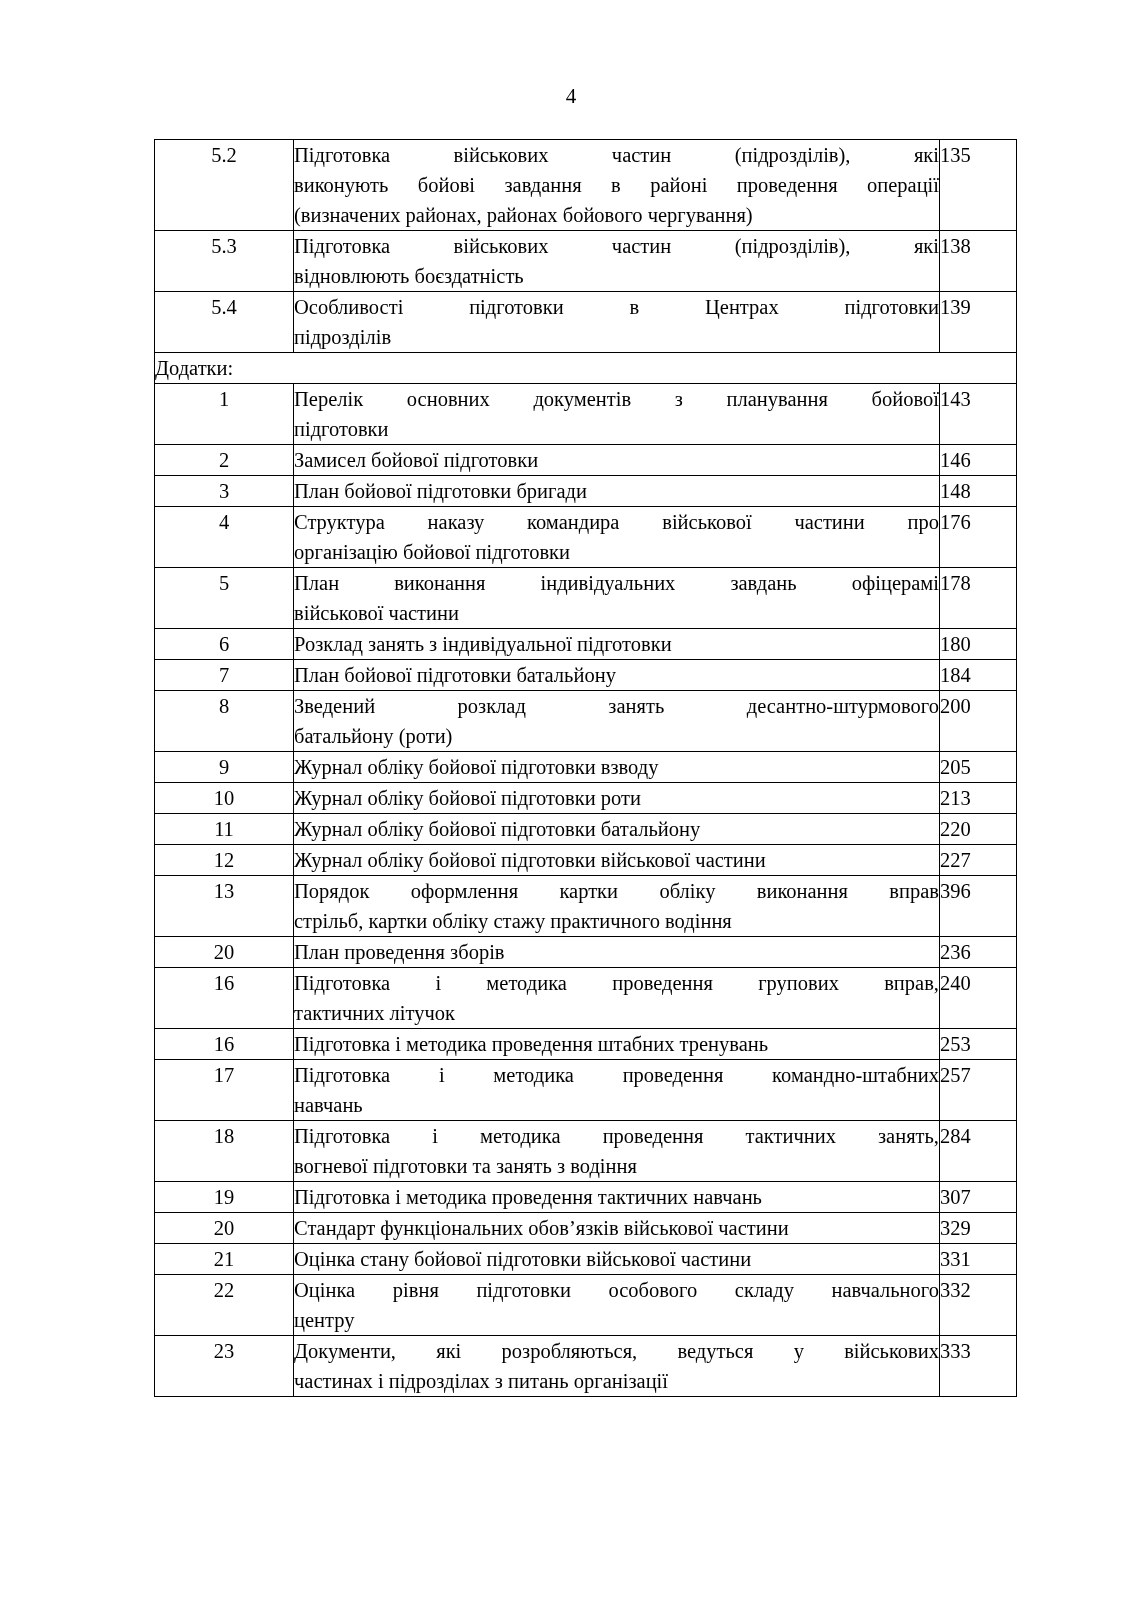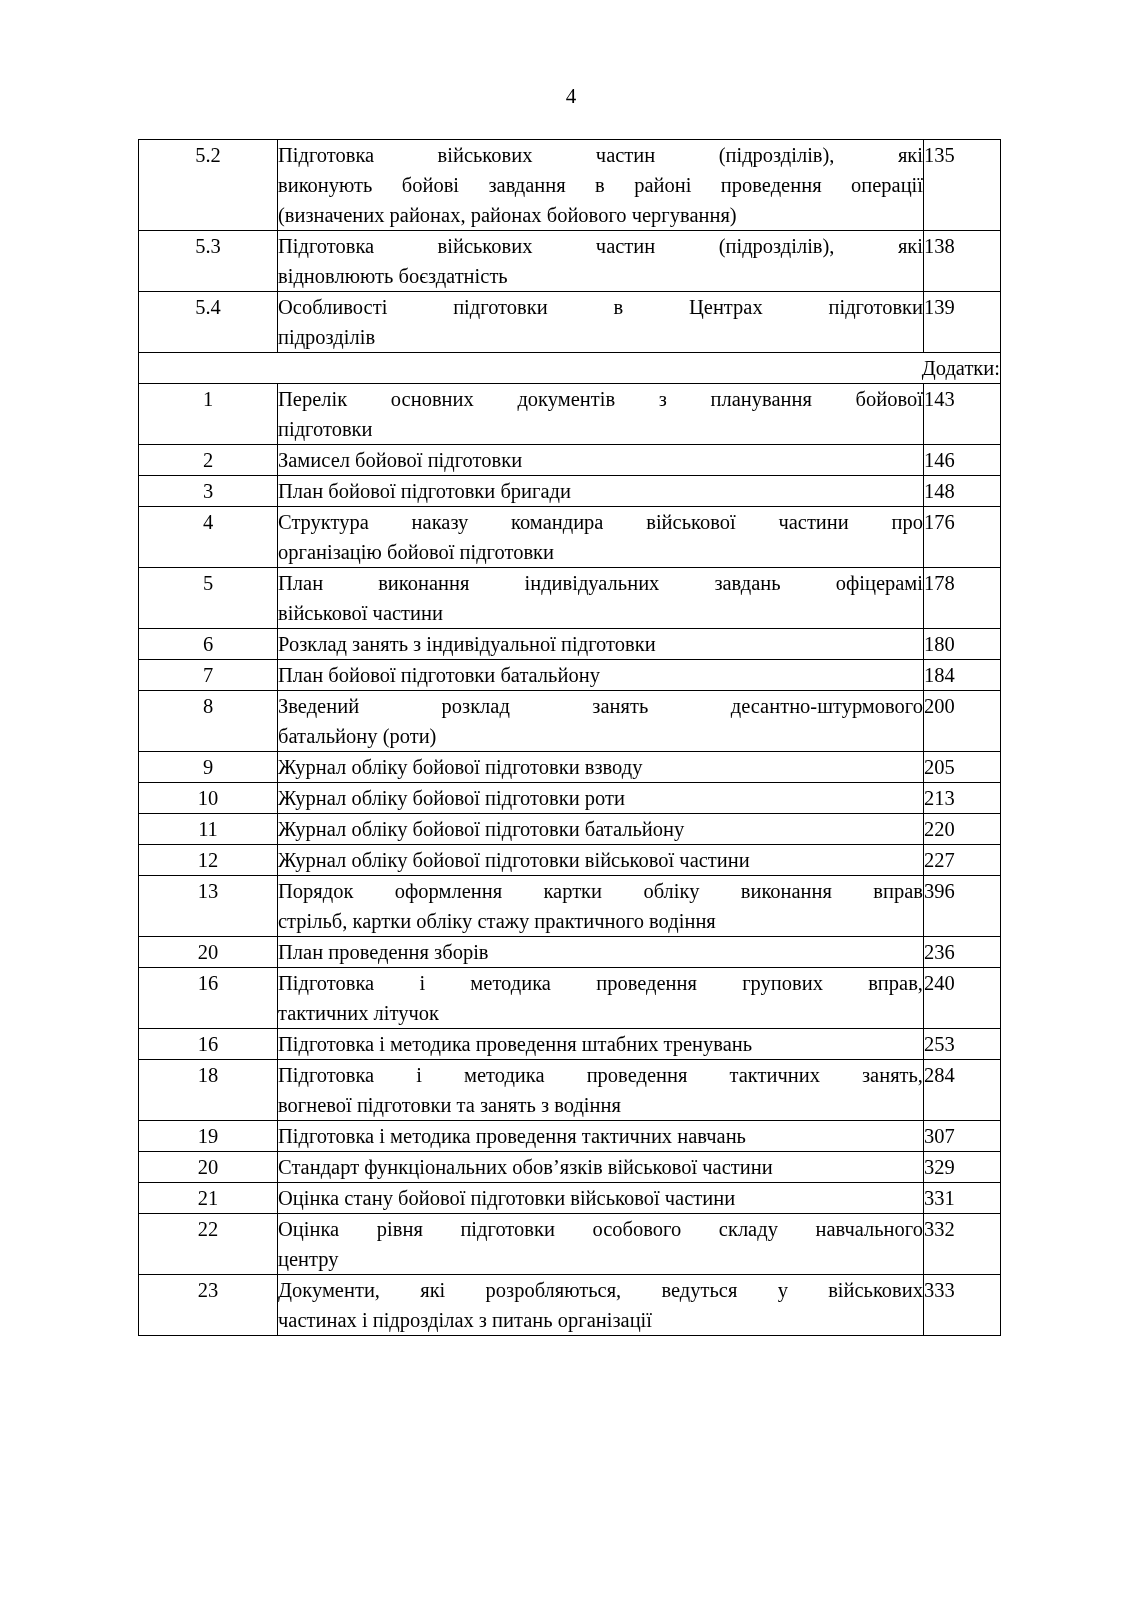--- a/index.html
+++ b/index.html
@@ -28,21 +28,21 @@
     left: 0;
     top: 84px;
     width: 1142px;
     text-align: center;
     font-size: 21px;
     line-height: 24px;
     font-family: "Liberation Serif", "DejaVu Serif", serif;
   }
   table.toc {
     position: absolute;
-    left: 138px;
+    left: 154px;
     top: 139px;
     width: 862px;
     border-collapse: collapse;
     table-layout: fixed;
   }
   table.toc td {
     border: 1.6px solid #000000;
     padding: 0;
     vertical-align: top;
     font-size: 20.5px;
@@ -63,21 +63,21 @@
     text-align-last: left;
     padding: 3px 9px 4px 9px;
     hyphens: none;
   }
   td.pg {
     text-align: left;
     padding-top: 3px;
     padding-bottom: 3px;
   }
   td.section-head {
-    text-align: right;
+    text-align: left;
     padding: 3px 8px 4px 9px;
     margin-left: 28px;
   }
   .ln { display: block; }
   .ln.j {
     text-align: justify;
     text-align-last: justify;
   }
   .ln.l {
     text-align: right;
@@ -238,20 +238,28 @@
           <td class="pg">240</td>
         </tr>
         <tr>
           <td class="num">16</td>
           <td class="title">
             <span class="ln l">Підготовка і методика проведення штабних тренувань</span>
           </td>
           <td class="pg">253</td>
         </tr>
         <tr>
+          <td class="num">17</td>
+          <td class="title">
+            <span class="ln j">Підготовка і методика проведення командно-штабних</span>
+            <span class="ln l">навчань</span>
+          </td>
+          <td class="pg">257</td>
+        </tr>
+        <tr>
           <td class="num">18</td>
           <td class="title">
             <span class="ln j">Підготовка і методика проведення тактичних занять,</span>
             <span class="ln l">вогневої підготовки та занять з водіння</span>
           </td>
           <td class="pg">284</td>
         </tr>
         <tr>
           <td class="num">19</td>
           <td class="title">

